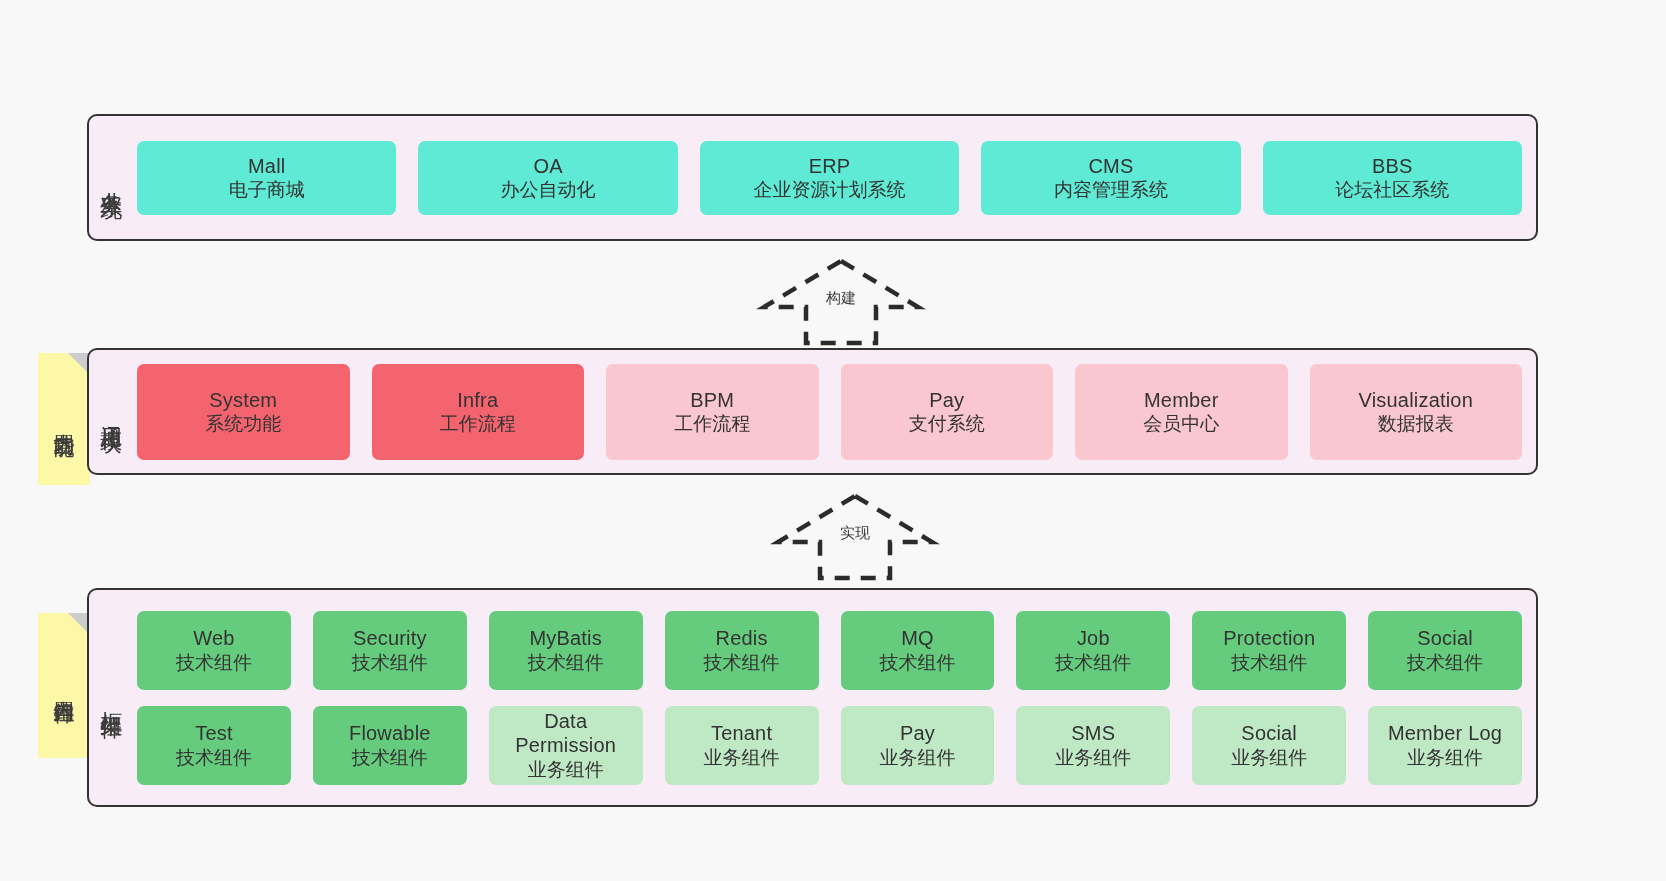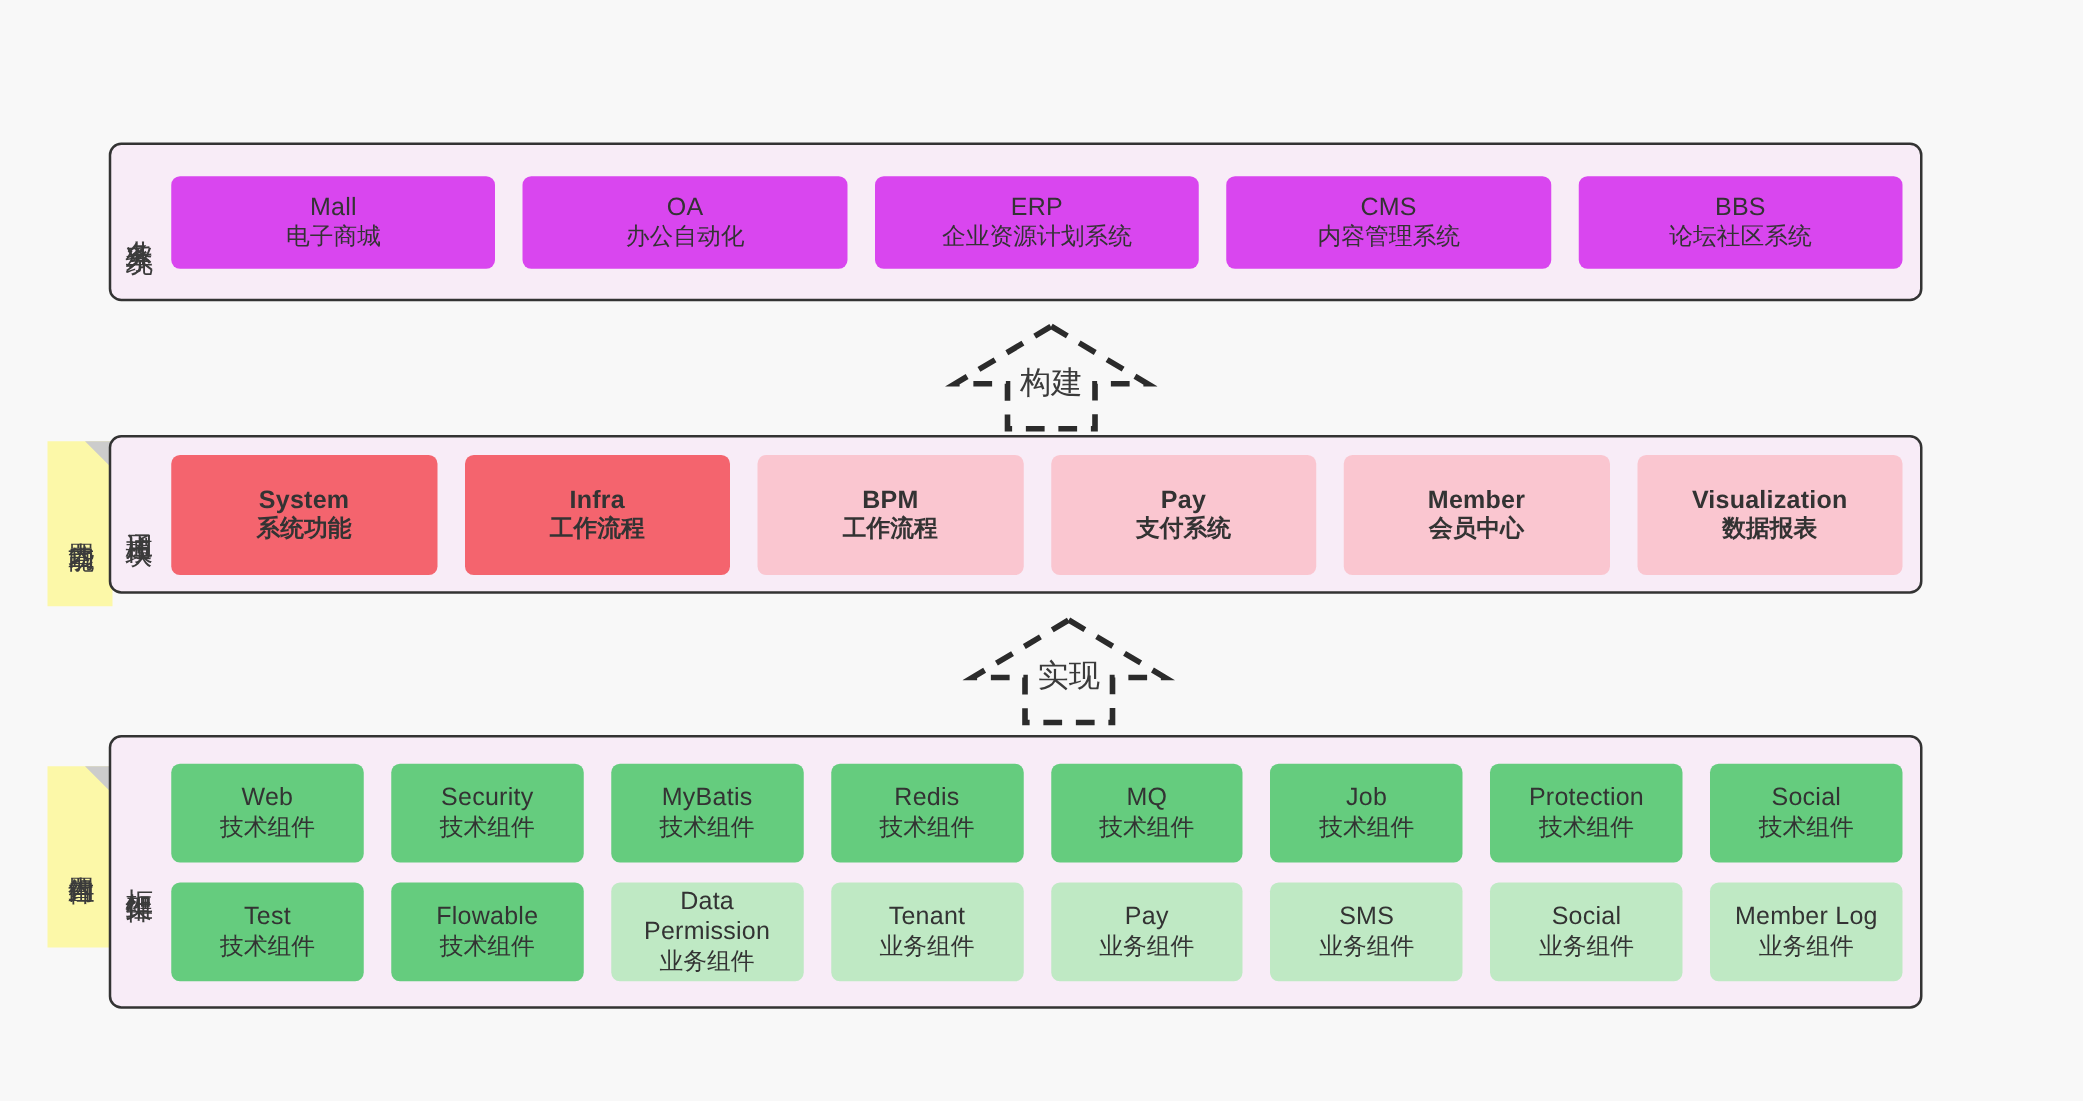--- a/index.html
+++ b/index.html
@@ -81,21 +81,21 @@
   }
   .card .en {
     font-size: 20px;
     letter-spacing: 0.2px;
   }
   .card .cn {
     font-size: 19px;
   }
 
   
-  .c-blue       { background: #d946ef; }
+  .c-blue       { background: #5eead4; }
   .c-red        { background: #f4646e; }
   .c-pink       { background: #fac6d0; }
   .c-green      { background: #65cc7e; }
   .c-lightgreen { background: #bfe9c4; }
 
   
   #layer-business {
     left: 87px;
     top: 114px;
     width: 1451px;
@@ -103,21 +103,21 @@
   }
   #layer-business .card { height: 74px; }
 
   
   #layer-modules {
     left: 87px;
     top: 348px;
     width: 1451px;
     height: 127px;
   }
-  #layer-modules .card { height: 96px; font-weight: bold; }
+  #layer-modules .card { height: 96px; }
 
   
   #layer-framework {
     left: 87px;
     top: 576px;
     width: 1451px;
     height: 219px;
     margin-top: 12px;
   }
   #layer-framework .row .card { height: 79px; }
@@ -169,21 +169,21 @@
   }
   #arrow-build  { left: 756px; top: 255px; }
   #arrow-impl   { left: 770px; top: 490px; }
   .arrow-wrap svg { display: block; }
   .arrow-label {
     position: absolute;
     left: 0;
     top: 34px;
     width: 170px;
     text-align: center;
-    font-size: 25px;
+    font-size: 15px;
     color: #3b3b3b;
     user-select: none;
   }
 </style>
 </head>
 <body>
 
 <div id="canvas">
 
   <div class="layer" id="layer-business">

